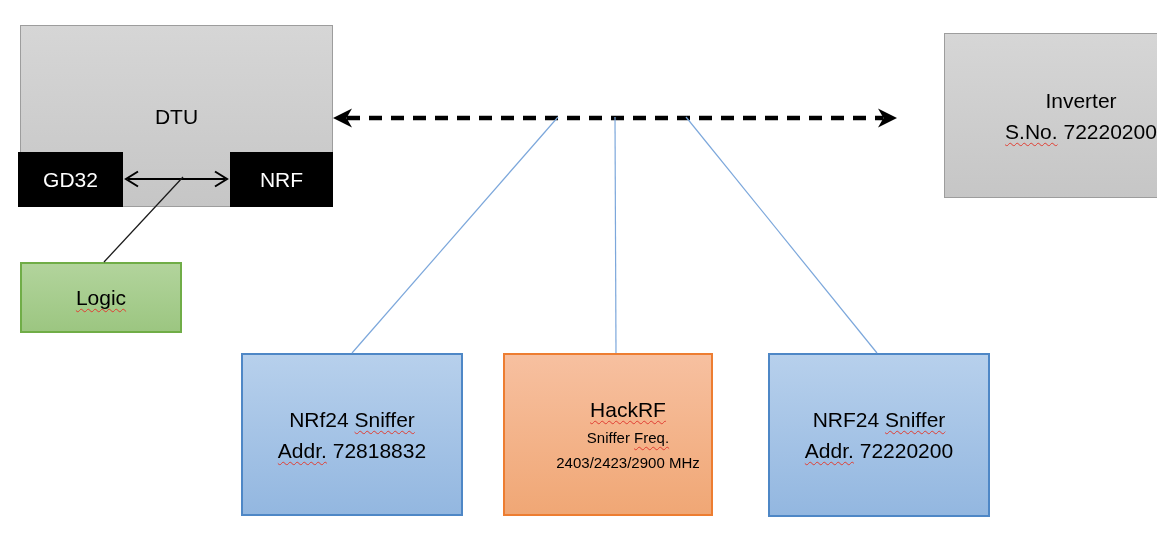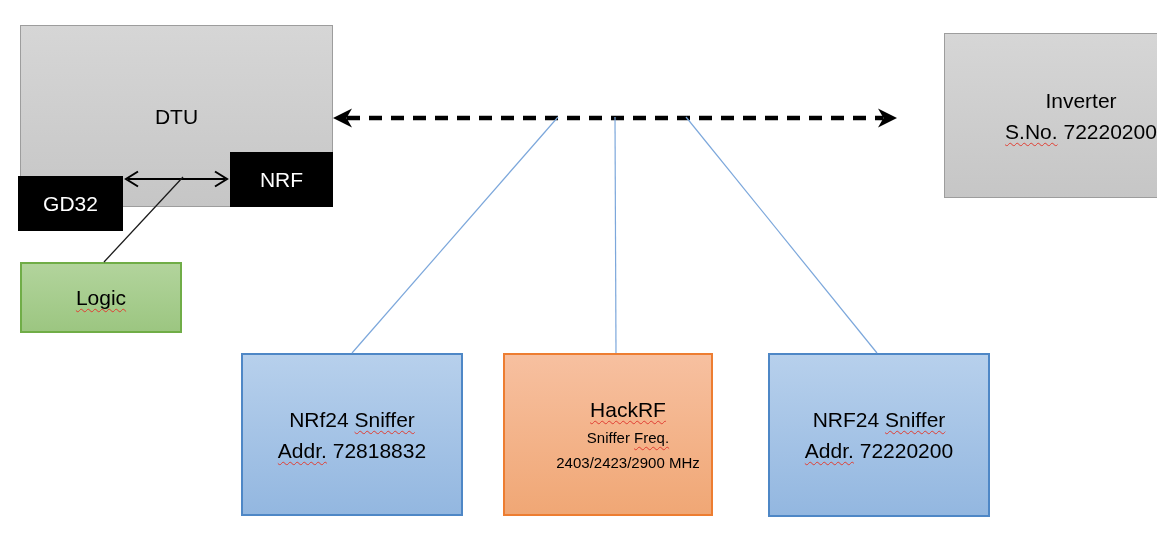--- a/index.html
+++ b/index.html
@@ -36,21 +36,21 @@
     text-decoration-line: underline;
     text-decoration-style: wavy;
     text-decoration-color: #e03c31;
     text-decoration-thickness: 1px;
     text-underline-offset: 3px;
     text-decoration-skip-ink: none;
   }
 
   
   #dtu-box        { left: 20px;  top: 25px;  width: 313px; height: 182px; text-align: center; }
-  #gd32-box       { left: 18px;  top: 152px; width: 105px; height: 55px; margin-top: 24px; }
+  #gd32-box       { left: 18px;  top: 152px; width: 105px; height: 55px; }
   #nrf-box        { left: 230px; top: 152px; width: 103px; height: 55px; align-items: center; }
   #logic-box      { left: 20px;  top: 262px; width: 162px; height: 71px; }
   #inverter-box   { left: 897px; top: 33px;  width: 274px; height: 165px; margin-left: 47px; }
   #sniffer-left   { left: 241px; top: 353px; width: 222px; height: 163px; }
   #hackrf-box     { left: 503px; top: 353px; width: 210px; height: 163px; }
   #sniffer-right  { left: 768px; top: 353px; width: 222px; height: 164px; }
 
   #connector-layer {
     position: absolute;
     left: 0; top: 0;

